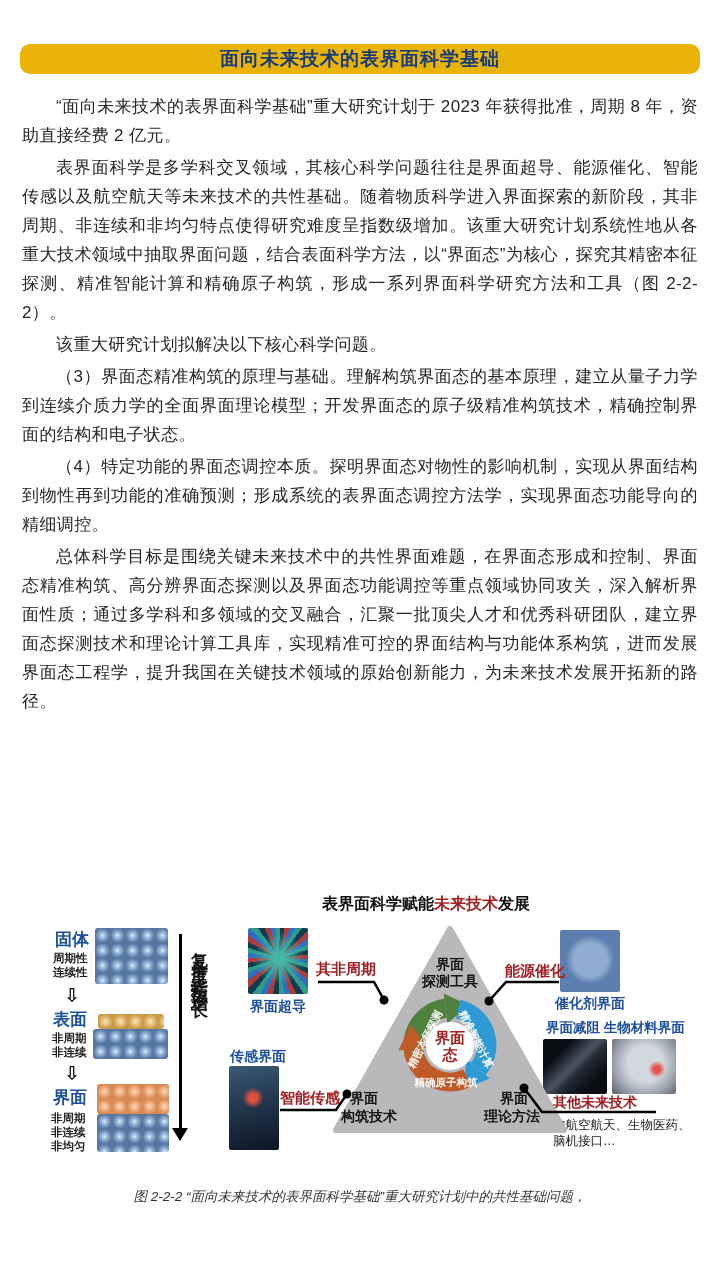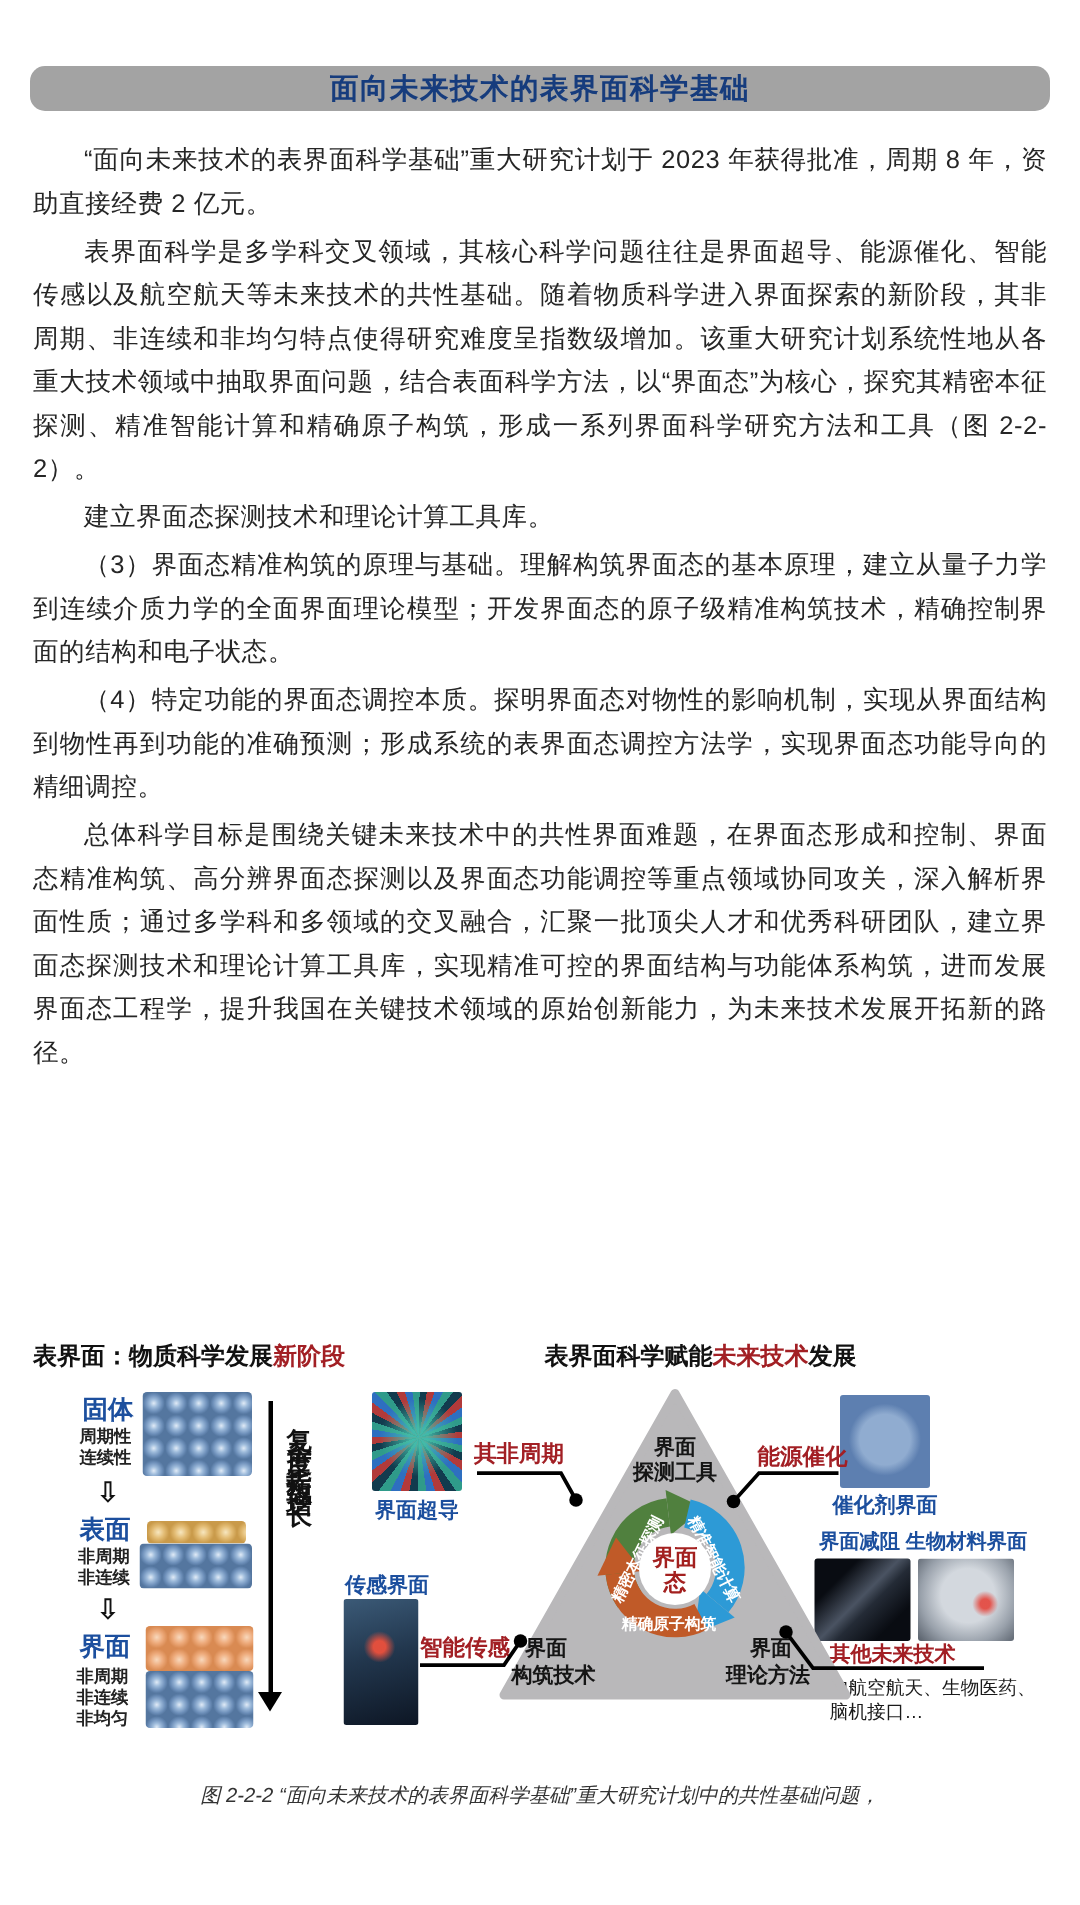--- a/index.html
+++ b/index.html
@@ -6,38 +6,38 @@
   body{
     width:720px;height:1270px;background:#ffffff;
     font-family:"Liberation Sans","DejaVu Sans",sans-serif;
     color:#232323;position:relative;overflow:hidden;
   }
   .page{position:absolute;left:0;top:0;width:720px;height:1270px;}
 
   
   .title-bar{
     position:absolute;left:20px;top:44px;width:680px;height:30px;
-    background:#a3a3a3;border-radius:10px;
+    background:#eab308;border-radius:10px;
     display:flex;align-items:center;justify-content:center;
   }
   .title-bar span{font-size:19px;font-weight:bold;color:#163c7d;letter-spacing:1px;}
 
   
   .body-text{position:absolute;left:22px;top:92px;width:676px;}
   .body-text p{
     margin:0 0 3px 0;font-size:17px;line-height:29px;
     text-align:justify;text-indent:2em;letter-spacing:0.4px;color:#262626;
   }
 
   
   .figure{position:absolute;left:22px;top:888px;width:676px;height:292px;}
   .abs{position:absolute;}
 
   .fig-title-left{left:0;top:6px;font-size:16px;font-weight:bold;color:#111;}
-  .fig-title-right{left:300px;top:6px;width:290px;text-align:center;font-size:16px;font-weight:bold;color:#111;}
+  .fig-title-right{left:300px;top:6px;width:290px;text-align:left;font-size:16px;font-weight:bold;color:#111;}
   .red{color:#a21f24;}
 
   .stage-label{font-size:17px;font-weight:bold;color:#1c4f9e;}
   .stage-trait{font-size:11.5px;font-weight:bold;color:#222;line-height:14px;}
 
   .sph{border-radius:3px;}
   .tile-blue{background-image:radial-gradient(circle 7.4px at 50% 50%, #e2ecf7 0%, #9fbcdc 35%, #6d8fb9 75%, #54769f 100%);background-size:15px 15px;}
   .tile-tan{background-image:radial-gradient(circle 7.4px at 50% 50%, #f7e7c0 0%, #e3bc74 55%, #c99a4a 100%);background-size:15px 15px;}
   .tile-orange{background-image:radial-gradient(circle 7.4px at 50% 50%, #f8d9bd 0%, #eeab7c 55%, #d98a52 100%);background-size:15px 15px;}
 
@@ -81,31 +81,28 @@
 
 <div class="page">
 
   <div class="title-bar">
     <span>面向未来技术的表界面科学基础</span>
   </div>
 
   <div class="body-text">
     <p>“面向未来技术的表界面科学基础”重大研究计划于 2023 年获得批准，周期 8 年，资助直接经费 2 亿元。</p>
     <p>表界面科学是多学科交叉领域，其核心科学问题往往是界面超导、能源催化、智能传感以及航空航天等未来技术的共性基础。随着物质科学进入界面探索的新阶段，其非周期、非连续和非均匀特点使得研究难度呈指数级增加。该重大研究计划系统性地从各重大技术领域中抽取界面问题，结合表面科学方法，以“界面态”为核心，探究其精密本征探测、精准智能计算和精确原子构筑，形成一系列界面科学研究方法和工具（图 2-2-2）。</p>
-    <p>建立界面态探测技术和理论计算工具库。</p>
+    <p>该重大研究计划拟解决以下核心科学问题。</p>
     <p>（3）界面态精准构筑的原理与基础。理解构筑界面态的基本原理，建立从量子力学到连续介质力学的全面界面理论模型；开发界面态的原子级精准构筑技术，精确控制界面的结构和电子状态。</p>
     <p>（4）特定功能的界面态调控本质。探明界面态对物性的影响机制，实现从界面结构到物性再到功能的准确预测；形成系统的表界面态调控方法学，实现界面态功能导向的精细调控。</p>
     <p>总体科学目标是围绕关键未来技术中的共性界面难题，在界面态形成和控制、界面态精准构筑、高分辨界面态探测以及界面态功能调控等重点领域协同攻关，深入解析界面性质；通过多学科和多领域的交叉融合，汇聚一批顶尖人才和优秀科研团队，建立界面态探测技术和理论计算工具库，实现精准可控的界面结构与功能体系构筑，进而发展界面态工程学，提升我国在关键技术领域的原始创新能力，为未来技术发展开拓新的路径。</p>
   </div>
 
   <div class="figure">
 
-    <div class="abs fig-title-left">
-      <span>表界面：物质科学发展</span><span class="red">新阶段</span>
-    </div>
 
     <div class="abs stage-label" style="left:33px;top:40px;">固体</div>
     <div class="abs stage-trait" style="left:31px;top:63px;">周期性</div>
     <div class="abs stage-trait" style="left:31px;top:77px;">连续性</div>
     <div class="abs sph tile-blue" style="left:73px;top:40px;width:73px;height:56px;"></div>
 
     <div class="abs darr" style="left:42px;top:96px;">⇩</div>
 
     <div class="abs stage-label" style="left:31px;top:120px;">表面</div>
     <div class="abs stage-trait" style="left:30px;top:143px;">非周期</div>

